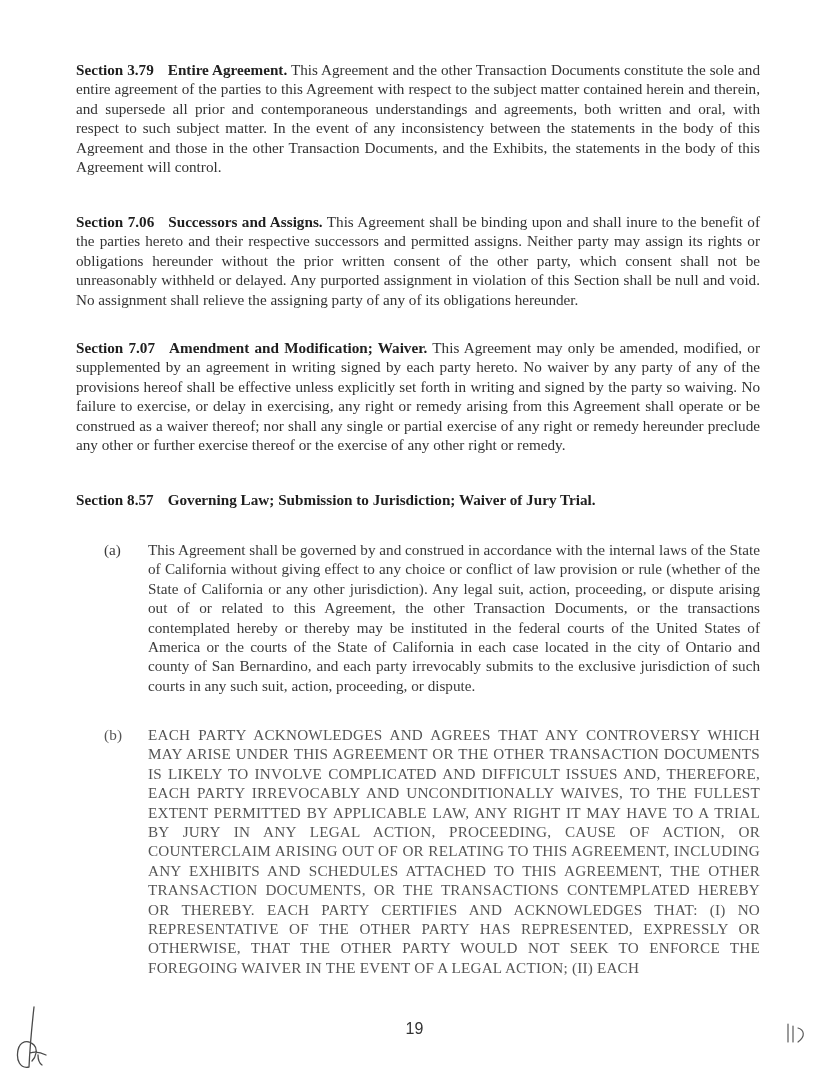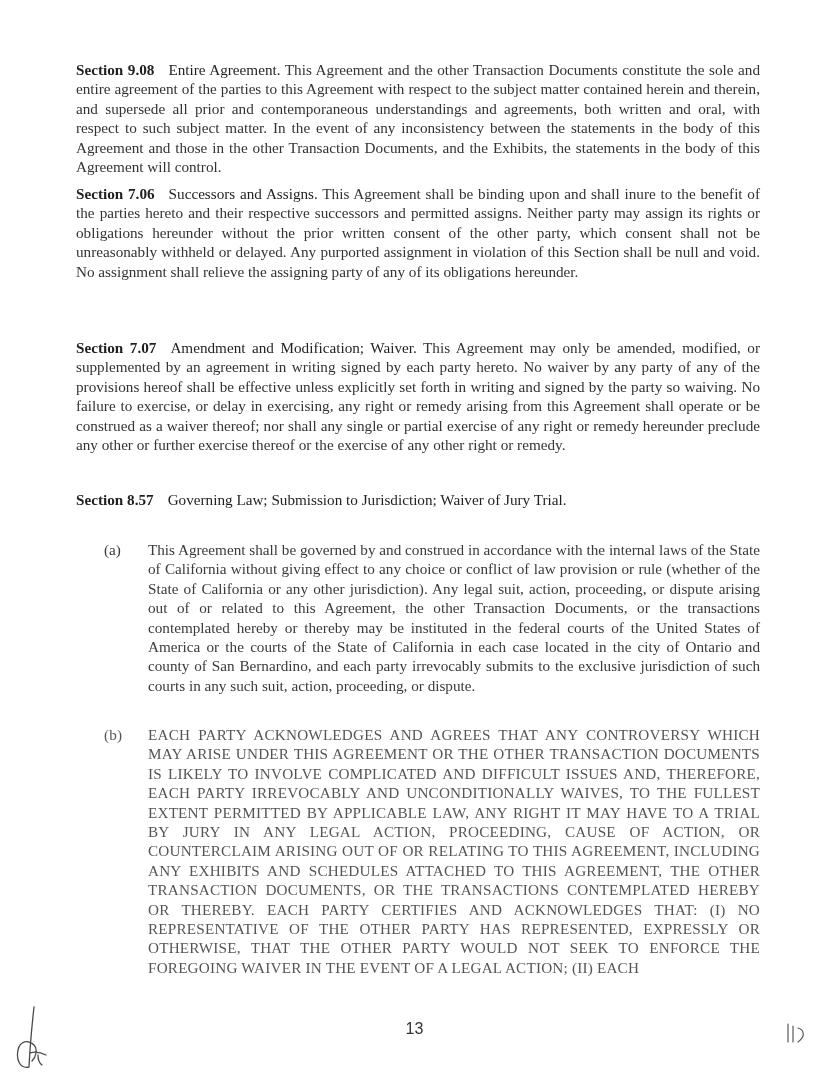--- a/index.html
+++ b/index.html
@@ -26,26 +26,26 @@
       line-height: 19.4px;
       text-align: justify;
       margin: 0;
       color: #333;
     }
     .section .num {
       font-weight: bold;
       color: #1f1f1f;
     }
     .section .title {
-      font-weight: normal;
+      font-weight: bold;
       color: #1f1f1f;
       margin-left: 14px;
     }
     .sec-705 { position: absolute; top: 0; }
-    .sec-706 { position: absolute; top: 124px; }
+    .sec-706 { position: absolute; top: 152px; }
     .sec-707 { position: absolute; top: 272px; margin-top: 6px; }
     .sec-708 { position: absolute; top: 430px; }
     .subpara {
       position: absolute;
       left: 28px;
       width: 656px;
       font-size: 15.2px;
       line-height: 19.4px;
       text-align: justify;
       color: #3a3a3a;
@@ -89,21 +89,21 @@
       width: 30px;
       height: 30px;
     }
   </style>
 </head>
 <body>
 
 <div class="page">
 
   <p class="section sec-705">
-    <span class="num">Section 9.08</span><span class="title">Entire Agreement.</span>
+    <span class="num">Section 3.79</span><span class="title">Entire Agreement.</span>
     <span>This Agreement and the other Transaction Documents constitute the sole and entire agreement of the parties to this Agreement with respect to the subject matter contained herein and therein, and supersede all prior and contemporaneous understandings and agreements, both written and oral, with respect to such subject matter. In the event of any inconsistency between the statements in the body of this Agreement and those in the other Transaction Documents, and the Exhibits, the statements in the body of this Agreement will control.</span>
   </p>
 
   <p class="section sec-706">
     <span class="num">Section 7.06</span><span class="title">Successors and Assigns.</span>
     <span>This Agreement shall be binding upon and shall inure to the benefit of the parties hereto and their respective successors and permitted assigns. Neither party may assign its rights or obligations hereunder without the prior written consent of the other party, which consent shall not be unreasonably withheld or delayed. Any purported assignment in violation of this Section shall be null and void. No assignment shall relieve the assigning party of any of its obligations hereunder.</span>
   </p>
 
   <p class="section sec-707">
     <span class="num">Section 7.07</span><span class="title">Amendment and Modification; Waiver.</span>
@@ -125,19 +125,19 @@
   </div>
 
 </div>
 
 <div class="initials-left">
   <svg width="40" height="70" viewBox="0 0 40 70">
     <path d="M22 2 C 20 20, 18 40, 17 62 M17 62 C 8 64, 4 55, 6 45 C 8 36, 16 34, 22 40 C 26 44, 24 52, 20 56 M18 48 C 24 46, 30 48, 34 50 M26 50 C 26 54, 27 58, 30 60" fill="none" stroke="#4a4a4a" stroke-width="1.3" stroke-linecap="round"></path>
   </svg>
 </div>
 
-<div class="footer-page-num">13</div>
+<div class="footer-page-num">19</div>
 
 <div class="initials-right">
   <svg width="30" height="30" viewBox="0 0 30 30">
     <path d="M6 6 L 6 24 M11 8 L 11 24 M16 10 C 22 12, 24 18, 16 24" fill="none" stroke="#5a5a5a" stroke-width="1.2" stroke-linecap="round"></path>
   </svg>
 </div>
 
 </body></html>

